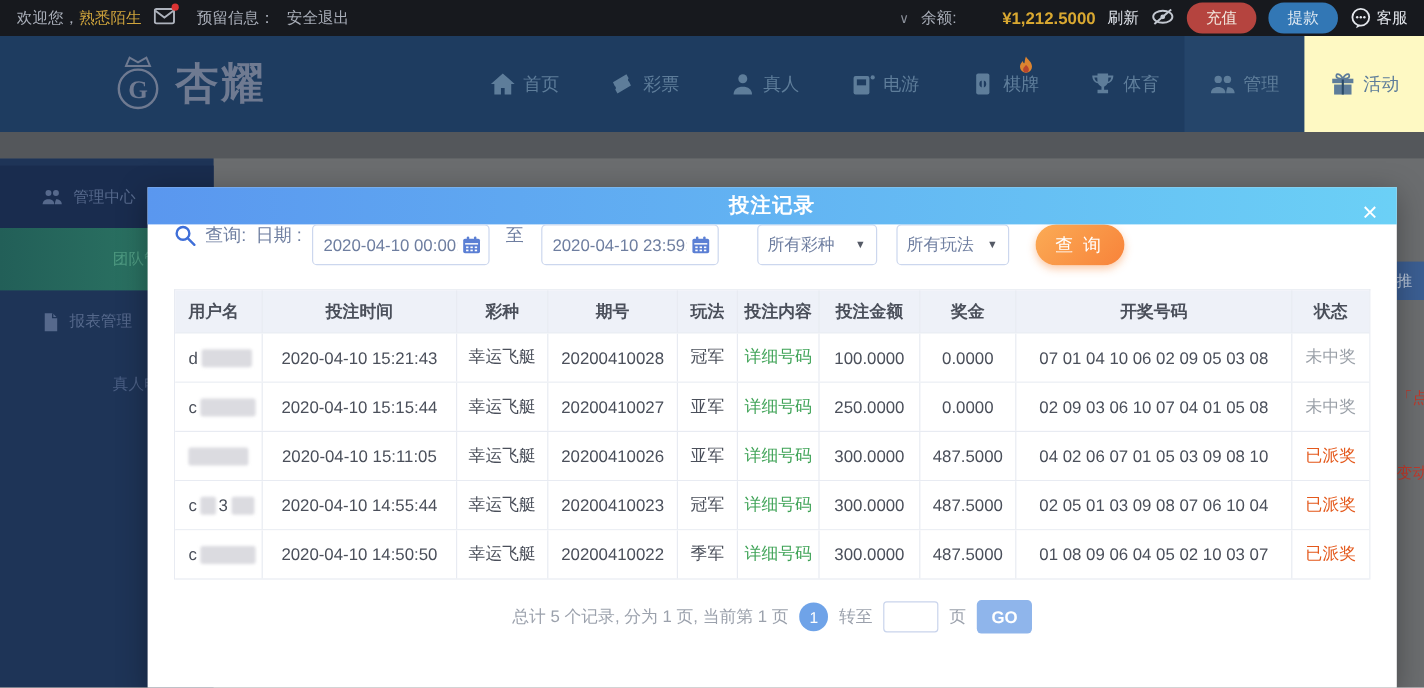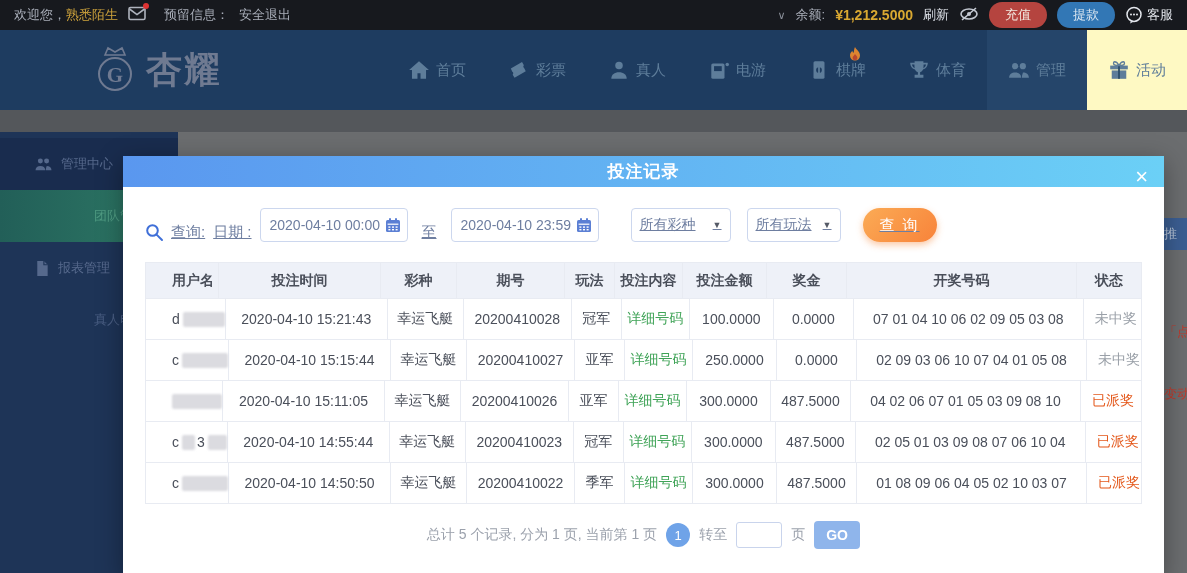--- a/index.html
+++ b/index.html
@@ -8,21 +8,21 @@
 
   
   .topbar { position:absolute; left:0; top:0; width:1187px; height:30px; background:#17191e;
             display:flex; align-items:center; padding:0 14px; font-size:13px; color:#a9aeb9; }
   .topbar .gold { color:#cfa43c; }
   .topbar .sep { width:10px; }
   .mail-wrap { position:relative; margin:0 18px 0 10px; cursor:pointer; }
   .mail-dot { position:absolute; right:-3px; top:-3px; width:6px; height:6px; border-radius:50%; background:#d33; }
   .top-right { margin-left:auto; display:flex; align-items:center; gap:10px; }
   .caret { color:#8a8f99; font-size:11px; }
-  .balance { color:#d9a831; font-weight:bold; font-size:14px; }
+  .balance { color:#d9a831; font-weight:bold; font-size:14px;margin-left:28px; }
   .top-btn { border:none; border-radius:13px; padding:4px 16px; font-size:13px; color:#f2e7de; cursor:pointer; }
   .btn-deposit { background:#b5443f; }
   .btn-withdraw { background:#3277b5; color:#dfe9f2; }
   .service { display:flex; align-items:center; gap:4px; color:#e3e6ec; cursor:pointer; }
 
   
   .nav { position:absolute; left:0; top:30px; width:1187px; height:80px; background:#1e3c60; display:flex; }
   .brand { display:flex; align-items:center; margin-left:92px; gap:8px; color:#717c93; }
   .brand-text { font-size:36px; font-weight:bold; letter-spacing:2px; color:#6f7a91; }
   .nav-menu { display:flex; margin-left:auto; height:80px; }
@@ -48,21 +48,21 @@
 
   
   .modal { position:absolute; left:123px; top:156px; width:1041px; height:420px; background:#fff;
            box-shadow:0 6px 24px rgba(0,0,0,.35); }
   .modal-header { height:31px; background:linear-gradient(90deg,#5a97ef,#6bd0f6); position:relative;
                   display:flex; align-items:center; justify-content:center; }
   .modal-title { color:#fff; font-size:17px; font-weight:bold; letter-spacing:1px; }
   .modal-close { position:absolute; right:16px; top:10px; color:#fff; font-size:22px; line-height:22px; cursor:pointer; }
 
   
-  .filter { display:flex; align-items:flex-end; padding:0 22px; margin-top:21px; height:34px; color:#6e7ea0; font-size:15px;text-decoration:underline; }
+  .filter { display:flex; align-items:flex-start; padding:0 22px; height:34px; color:#6e7ea0; font-size:15px; }
   .f-label { margin-right:8px; white-space:nowrap; }
   .date-wrap { position:relative; width:148px; height:34px; border:1px solid #ccd7ee; border-radius:4px; background:#fff; }
   .date-wrap input { width:100%; height:100%; border:none; outline:none; background:transparent;
                      padding:0 26px 0 9px; font-size:14px; color:#6e7ea0; font-family:inherit; }
   .cal-ic { position:absolute; right:6px; top:8px; cursor:pointer; }
   .zhi { margin:0 14px; }
   .selectbox { height:34px; border:1px solid #ccd7ee; border-radius:4px; display:flex; align-items:center;
                justify-content:space-between; padding:0 8px; font-size:14px; color:#6e7ea0; cursor:pointer; background:#fff; }
   .sel1 { width:100px; margin-left:32px; }
   .sel2 { width:94px; margin-left:16px; }
@@ -71,21 +71,21 @@
                 background:linear-gradient(135deg,#fbab55,#f8833a); box-shadow:0 3px 7px rgba(247,135,58,.45);
                 cursor:pointer; letter-spacing:2px; }
 
   
   .btable { margin:20px 22px 0; border:1px solid #e8ebf2; border-bottom:none; font-size:14px; }
   .tr { display:flex; border-bottom:1px solid #e8ebf2; height:41px; align-items:stretch; background:#fff; }
   .tr.head { background:#eef1f8; height:36px; font-weight:bold; color:#2e3c55; }
   .td { display:flex; align-items:center; justify-content:center; border-right:1px solid #e8ebf2;
         color:#4a4f5a; text-align:center; }
   .td:last-child { border-right:none; }
-  .c1{flex:0 0 73px; justify-content:flex-start; padding-left:26px;}
+  .c1{flex:0 0 73px; justify-content:flex-start; padding-left:11px;}
   .c2{flex:0 0 162px;} .c3{flex:0 0 76px;} .c4{flex:0 0 108px;} .c5{flex:0 0 50px;}
   .c6{flex:0 0 68px;} .c7{flex:0 0 84px;} .c8{flex:0 0 80px;} .c9{flex:0 0 230px;} .c10{flex:0 0 64px;}
   .link-green { color:#3fa357; cursor:pointer; }
   .st-lose { color:#9aa0a8; }
   .st-win { color:#e4591c; }
   .mask { display:inline-block; height:15px; background:#dbdbe0; border-radius:2px; filter:blur(1.2px);
           vertical-align:middle; margin-left:3px; }
   .mw1{width:42px;} .mw2{width:46px;} .mw3{width:50px;} .mw4{width:13px;} .mw5{width:19px;}
 
   

